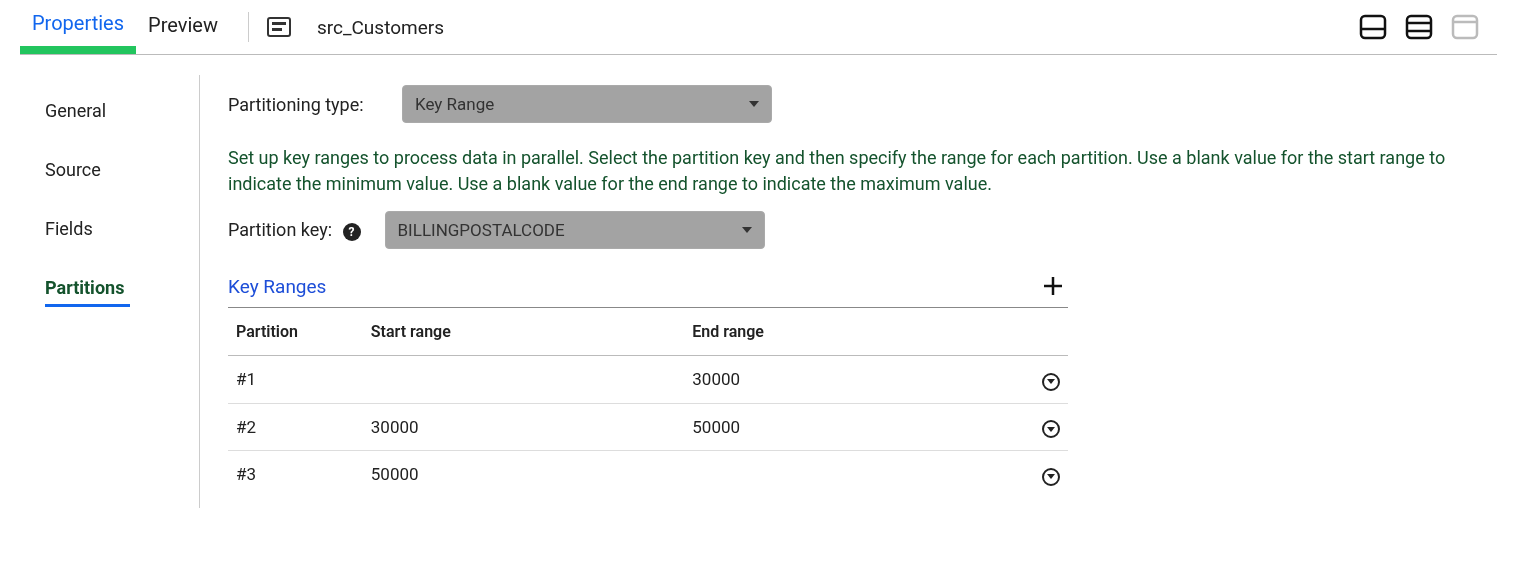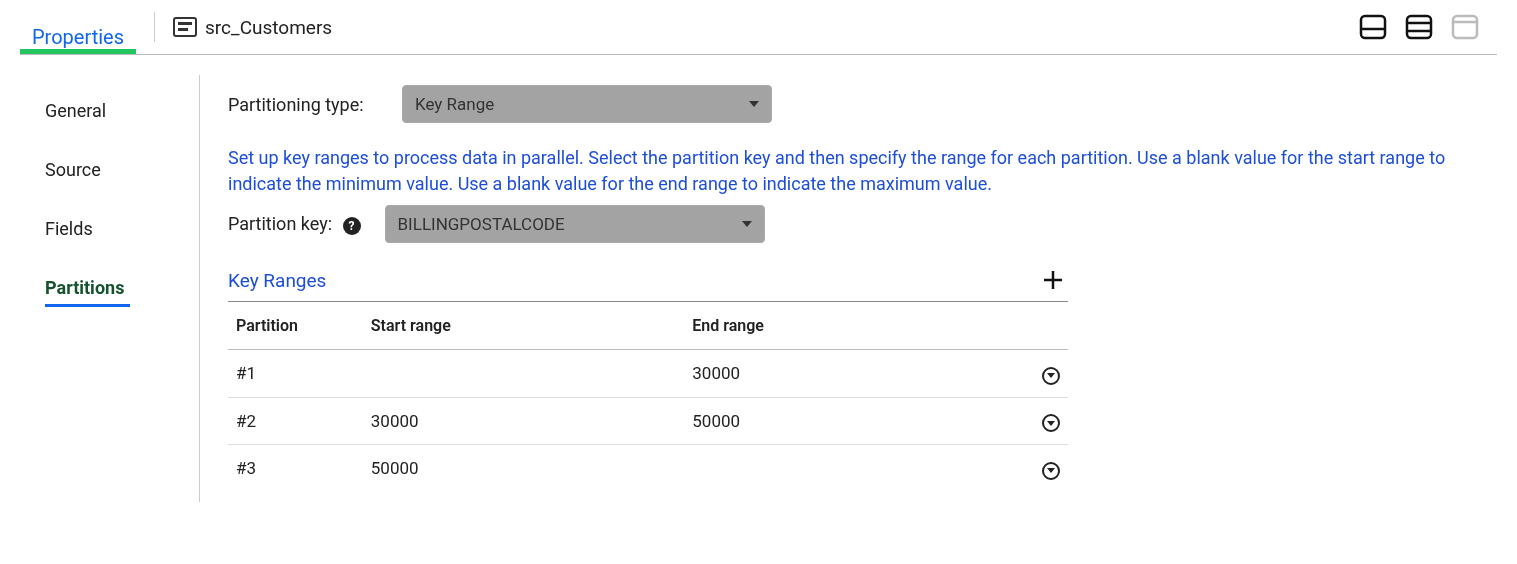--- a/index.html
+++ b/index.html
@@ -30,33 +30,32 @@
     height: 100%;
     display: flex;
     align-items: center;
     font-size: 20px;
     color: #222;
     cursor: pointer;
     border-bottom: 4px solid transparent;
   }
   .top-tab.active {
     color: #1166ee;
-    border-bottom: 5px solid #22c55e;
-    align-items: flex-end;
+    border-bottom: 8px solid #22c55e;
   }
   .vdiv {
     width: 1px;
     height: 30px;
     background: #ccc;
     margin: 0 18px;
   }
   .src-chip {
     display: flex;
     align-items: center;
-    gap: 8px;
+    gap: 26px;
     font-size: 19px;
     color: #222;
   }
   .src-icon {
     width: 24px; height: 20px;
     border: 2px solid #333;
     border-radius: 3px;
     position: relative;
     background: #fff;
   }
@@ -160,23 +159,23 @@
   }
   .select.small { width: 380px; text-align: center; }
   .caret {
     width: 0; height: 0;
     border-left: 5px solid transparent;
     border-right: 5px solid transparent;
     border-top: 6px solid #333;
   }
   .desc {
     font-size: 18px;
-    color: #1d4ed8;
+    color: #14532d;
     line-height: 1.45;
-    margin-bottom: 8px;
+    margin-bottom: 14px;
     max-width: 1260px;
   }
 
   .kr-header {
     display: flex;
     align-items: center;
     justify-content: space-between;
     width: 840px;
     margin-top: 20px;
     margin-bottom: 6px;
@@ -232,20 +231,23 @@
     border-top: 5px solid #222;
   }
 </style>
 </head>
 <body>
 
 <div class="topbar">
   <div class="topbar-left">
     <div class="top-tab active">
       <span>Properties</span>
+    </div>
+    <div class="top-tab">
+      <span>Preview</span>
     </div>
     <div class="vdiv"></div>
     <div class="src-chip">
       <span class="src-icon"></span>
       <span>src_Customers</span>
     </div>
   </div>
   <div class="topbar-right">
     <span class="layout-icon">
       <svg width="28" height="26">

